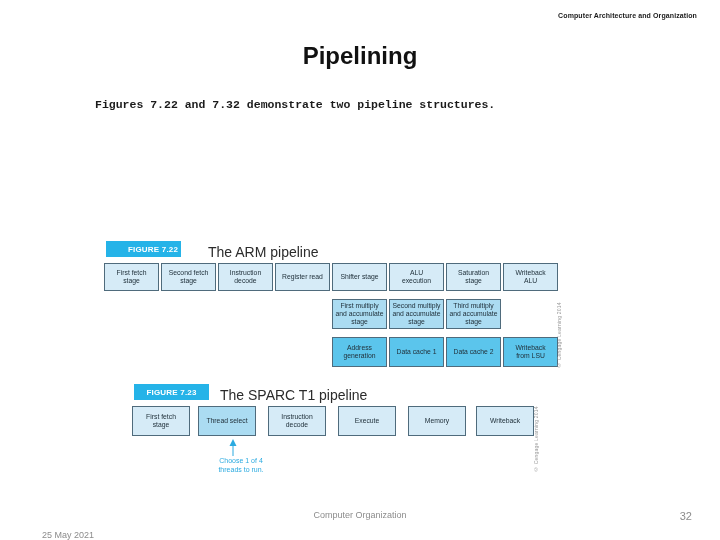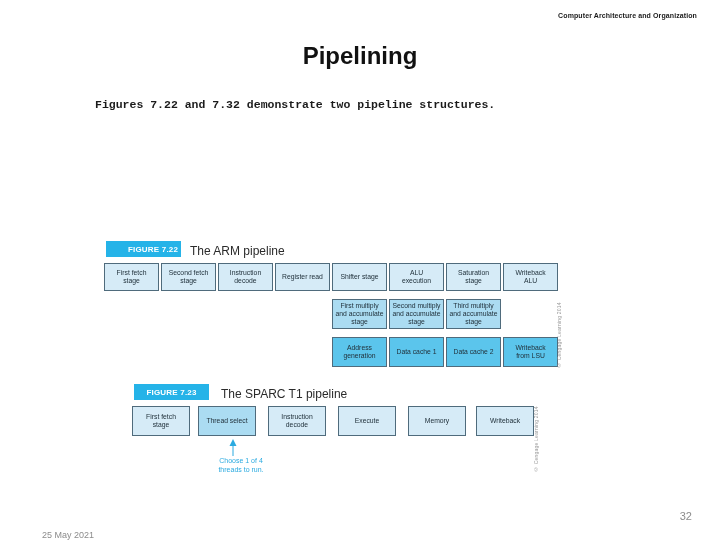--- a/index.html
+++ b/index.html
@@ -23,21 +23,21 @@
   .para1 { top:97px; width:560px;font-family:Liberation Mono, monospace; }
   .para2 { top:137px; width:552px; }
 
   .fig-label {
     position:absolute; width:75px; height:16px;
     background:var(--figure-label-bg, #25b3e8);
     color:#ffffff; font-size:8px; font-weight:bold;
     display:flex; align-items:center; justify-content:center; letter-spacing:0.2px;
   }
   .fig-caption {
-    position:absolute; font-size:12px; color:#2b2b2b;
+    position:absolute; font-size:14px; color:#2b2b2b;margin-left:18px;
   }
   .stage {
     position:absolute; border:1px solid #4f6b7c; color:#22323c;
     font-size:6.8px; line-height:8px; text-align:center;
     display:flex; align-items:center; justify-content:center;
   }
   .stage.light  { background:var(--stage-light, #d6ebf7);  padding:0 5px; }
   .stage.medium { background:var(--stage-medium, #abdcf2); padding:0 1px; }
   .stage.dark   { background:var(--stage-dark, #5bc5ec);   padding:0 5px; }
   .credit {
@@ -84,36 +84,37 @@
   <div class="stage medium" style="left:446px;top:299px;width:55px;height:30px;">Third multiply and accumulate stage</div>
 
   <div class="stage dark" style="left:332px;top:337px;width:55px;height:30px;">Address generation</div>
   <div class="stage dark" style="left:389px;top:337px;width:55px;height:30px;">Data cache 1</div>
   <div class="stage dark" style="left:446px;top:337px;width:55px;height:30px;">Data cache 2</div>
   <div class="stage dark" style="left:503px;top:337px;width:55px;height:30px;">Writeback from LSU</div>
 
   <div class="credit" style="left:556px;top:298px;height:70px;">© Cengage Learning 2014</div>
 
   <div class="fig-label" style="left:134px;top:384px;">FIGURE 7.23</div>
-  <div class="fig-caption" style="left:221px;top:387px;">The SPARC T1 pipeline</div>
+  <div class="fig-caption" style="left:202px;top:387px;">The SPARC T1 pipeline</div>
 
   <div class="stage light" style="left:132px;top:406px;width:58px;height:30px;">First fetch stage</div>
   <div class="stage medium" style="left:198px;top:406px;width:58px;height:30px;">Thread select</div>
   <div class="stage light" style="left:268px;top:406px;width:58px;height:30px;">Instruction decode</div>
   <div class="stage light" style="left:338px;top:406px;width:58px;height:30px;">Execute</div>
   <div class="stage light" style="left:408px;top:406px;width:58px;height:30px;">Memory</div>
   <div class="stage light" style="left:476px;top:406px;width:58px;height:30px;">Writeback</div>
 
   <div class="credit" style="left:533px;top:402px;height:70px;">© Cengage Learning 2014</div>
 
   <svg class="arrow-svg" width="10" height="17">
     <line x1="5" y1="17" x2="5" y2="5" stroke="#2aaae0" stroke-width="1"></line>
     <polygon points="5,0 1.5,7 8.5,7" fill="#2aaae0"></polygon>
   </svg>
   <div class="annotation">
     <span>Choose 1 of 4</span>
     <span>threads to run.</span>
   </div>
 
   <div class="footer-date">25 May 2021</div>
+  <div class="footer-title">Computer Organization</div>
   <div class="footer-page">32</div>
 
 </div>
 
 </body></html>

